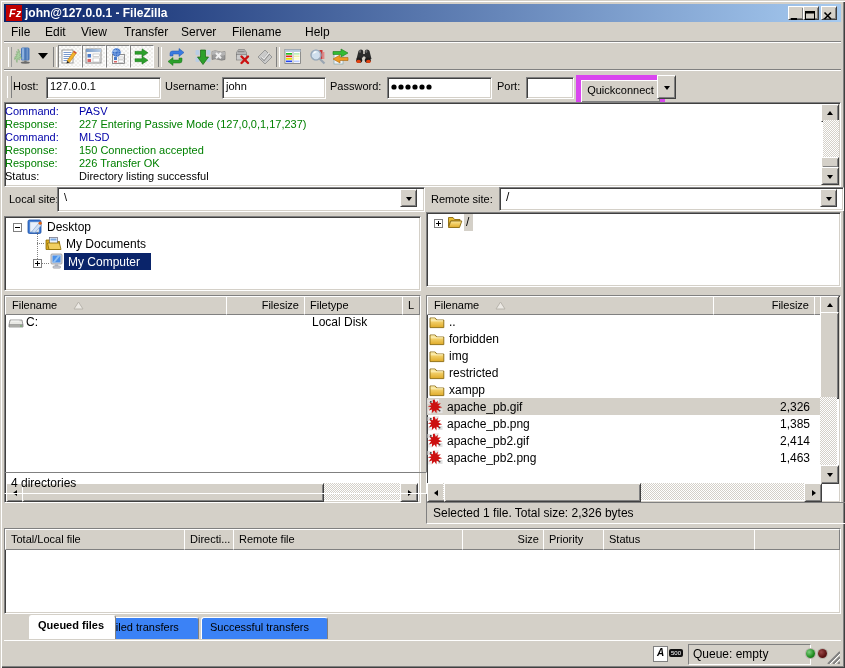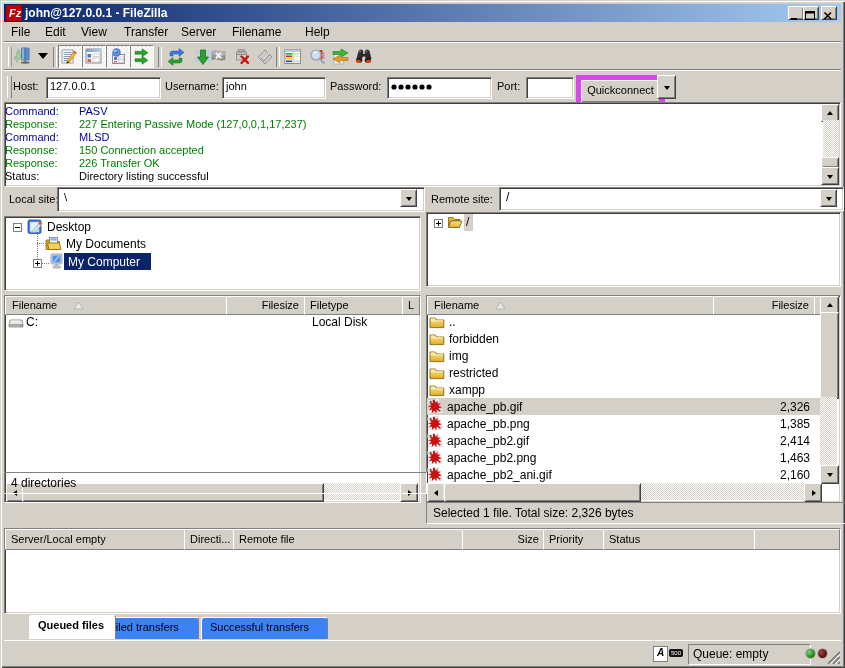--- a/index.html
+++ b/index.html
@@ -474,27 +474,20 @@
       <span class="fname" style="left:20px">apache_pb2.gif</span>
       <span class="fsize" style="right:10px">2,414</span>
     </div>
     <div class="row" style="left:0;top:153px;width:393px;">
       <svg class="abs" style="left:0px;top:1px" width="16" height="15" viewBox="0 0 16 15">
           <use href="#i-splat"></use>
         </svg>
       <span class="fname" style="left:20px">apache_pb2.png</span>
       <span class="fsize" style="right:10px">1,463</span>
     </div>
-    <div class="row" style="left:0;top:170px;width:393px;height:16px;overflow:hidden;">
-      <svg class="abs" style="left:0px;top:1px" width="16" height="15" viewBox="0 0 16 15">
-          <use href="#i-splat"></use>
-        </svg>
-      <span class="fname" style="left:20px">apache_pb2_ani.gif</span>
-      <span class="fsize" style="right:10px">2,160</span>
-    </div>
 
     <div class="sbbtn" style="left:393px;top:0px;width:17px;height:16px;">
         <div class="arr up"></div>
       </div>
     <div class="sbthumb" style="left:393px;top:16px;width:17px;height:85px;"></div>
     <div class="sbtrack" style="left:393px;top:101px;width:17px;height:68px;"></div>
     <div class="sbbtn" style="left:393px;top:169px;width:17px;height:17px;">
         <div class="arr down"></div>
       </div>
 
@@ -506,21 +499,21 @@
     <div class="sbbtn" style="left:377px;top:187px;width:16px;height:17px;">
         <div class="arr right"></div>
       </div>
   </div>
 
   <div class="abs t12" style="left:4px;top:472px;width:415px;height:17px;border:1px solid;border-color:#808080 #fff #fff #808080;padding:3px 0 0 6px;">4 directories</div>
   <div class="abs t12" style="left:426px;top:502px;width:413px;height:17px;border:1px solid;border-color:#808080 #fff #fff #808080;padding:3px 0 0 6px;">Selected 1 file. Total size: 2,326 bytes</div>
 
   <div class="abs pane" id="queue" style="left:4px;top:528px;width:835px;height:84px;">
     <div class="hdrcell" style="left:0px;width:179px;height:19px;">
-        <span class="hdrtxt" style="left:5px;top:3px">Server/Local empty</span>
+        <span class="hdrtxt" style="left:5px;top:3px">Total/Local file</span>
       </div>
     <div class="hdrcell" style="left:179px;width:49px;height:19px;">
         <span class="hdrtxt" style="left:5px;top:3px">Directi...</span>
       </div>
     <div class="hdrcell" style="left:228px;width:229px;height:19px;">
         <span class="hdrtxt" style="left:5px;top:3px">Remote file</span>
       </div>
     <div class="hdrcell" style="left:457px;width:81px;height:19px;">
         <span class="hdrtxt" style="right:5px;top:3px">Size</span>
       </div>

